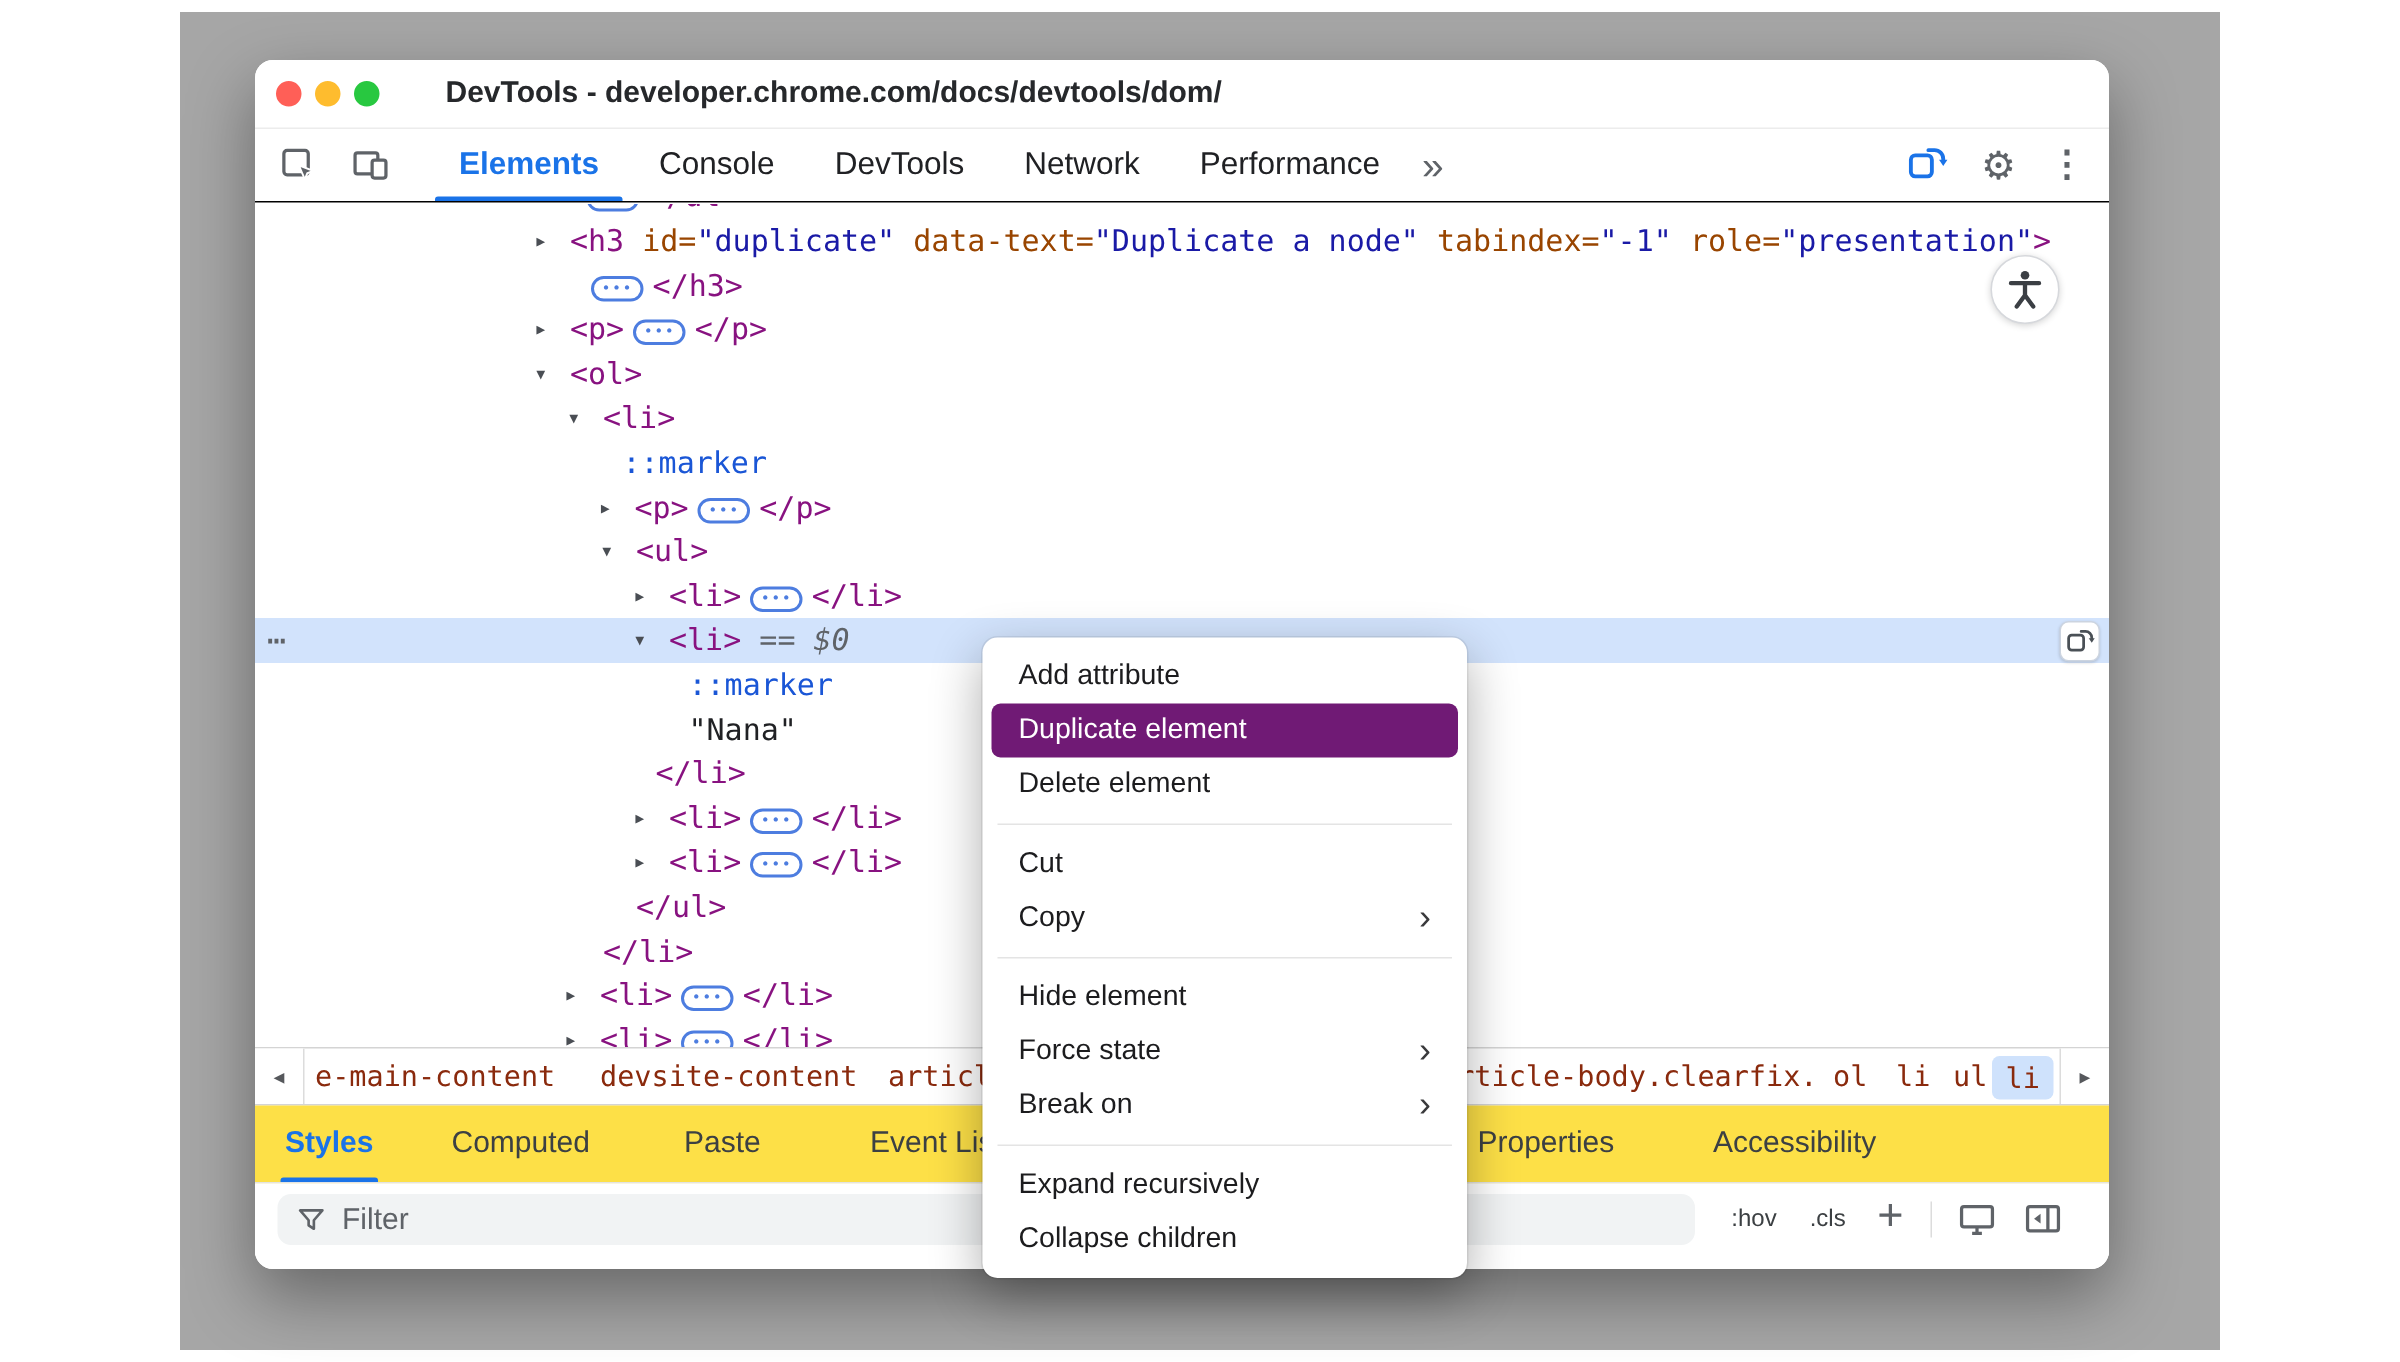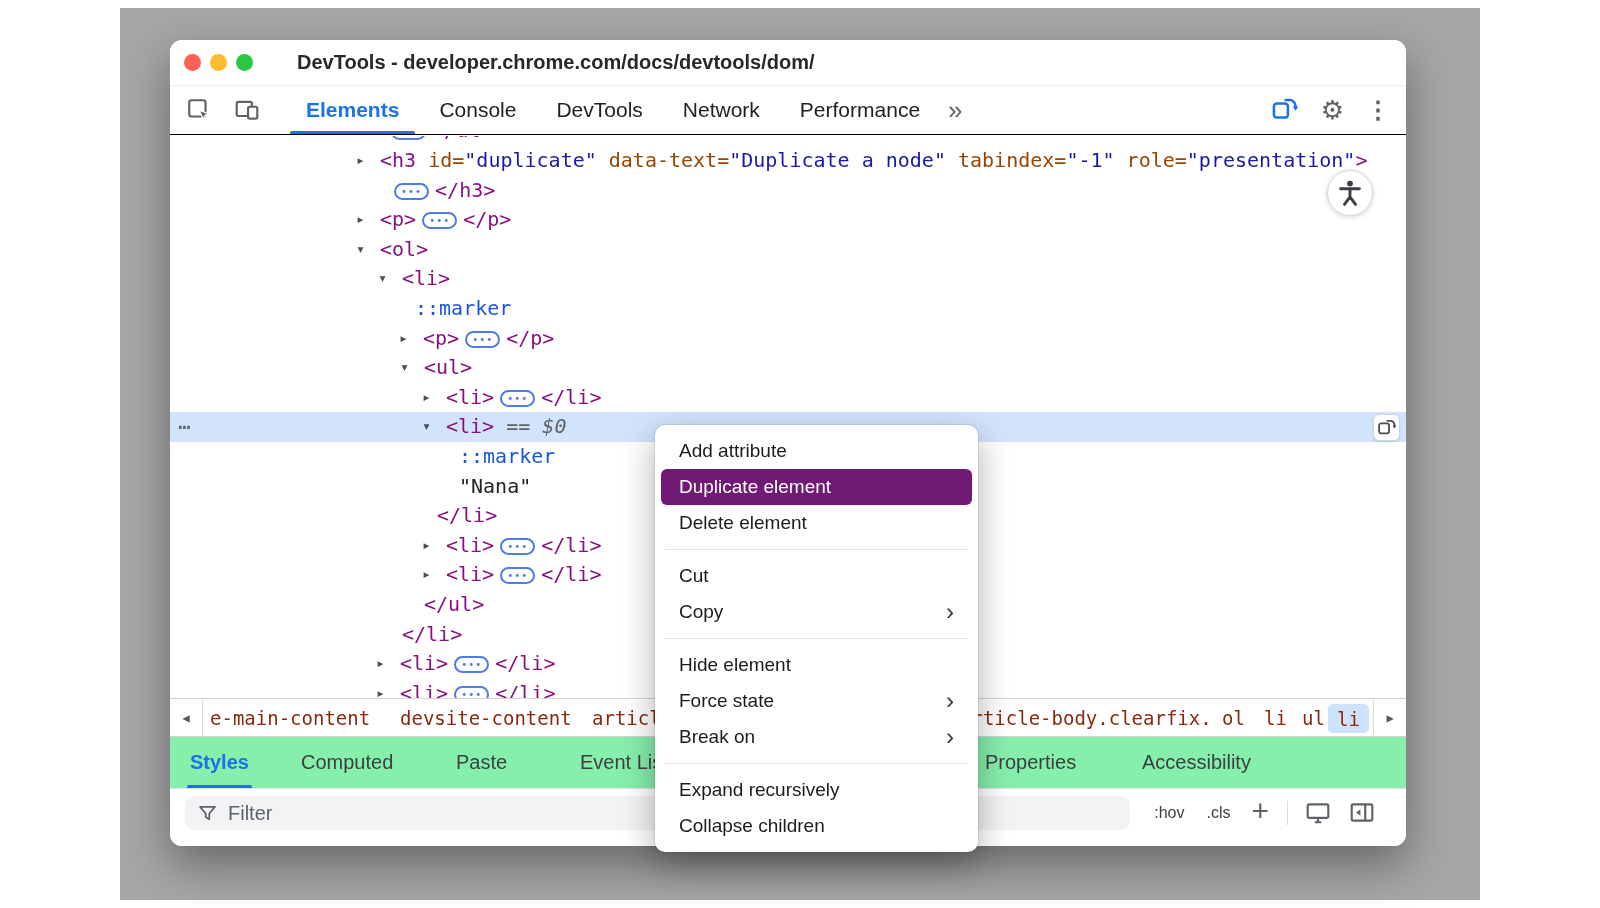--- a/index.html
+++ b/index.html
@@ -64,21 +64,21 @@
   .crumb-nav.right { right:0; border-left:1px solid #dcdcdc; }
   #crumb-items { position:absolute; inset:0; }
   .crumb { position:absolute; top:0; height:100%; display:flex; align-items:center;
            color:#8a2a0d; white-space:pre; }
   .crumb:nth-child(1){left:40px} .crumb:nth-child(2){left:230px} .crumb:nth-child(3){left:422px}
   .crumb:nth-child(4){left:790px} .crumb:nth-child(5){left:1052px} .crumb:nth-child(6){left:1094px}
   .crumb:nth-child(7){left:1132px}
   .crumb:nth-child(8){left:1158px; top:5px; height:29px; padding:0 9px; background:#cfe2fc; border-radius:5px;}
 
   
-  .stabs { position:absolute; top:697px; left:0; right:0; height:52px; background:#86efac;
+  .stabs { position:absolute; top:697px; left:0; right:0; height:52px; background:#fde047;
            border-bottom:1px solid #e3e3e3; }
   .stab { position:absolute; top:0; height:100%; display:flex; align-items:center;
           font-size:20px; color:#3c4043; }
   .stab:nth-child(1){left:20px} .stab:nth-child(2){left:131px} .stab:nth-child(3){left:286px}
   .stab:nth-child(4){left:410px} .stab:nth-child(5){left:815px} .stab:nth-child(6){left:972px}
   .stab.active { color:#1a73e8; font-weight:700; }
   .stab.active::after { content:""; position:absolute; left:-3px; right:-3px; bottom:0; height:3px;
                         background:#1a73e8; border-radius:2px 2px 0 0; }
 
   

